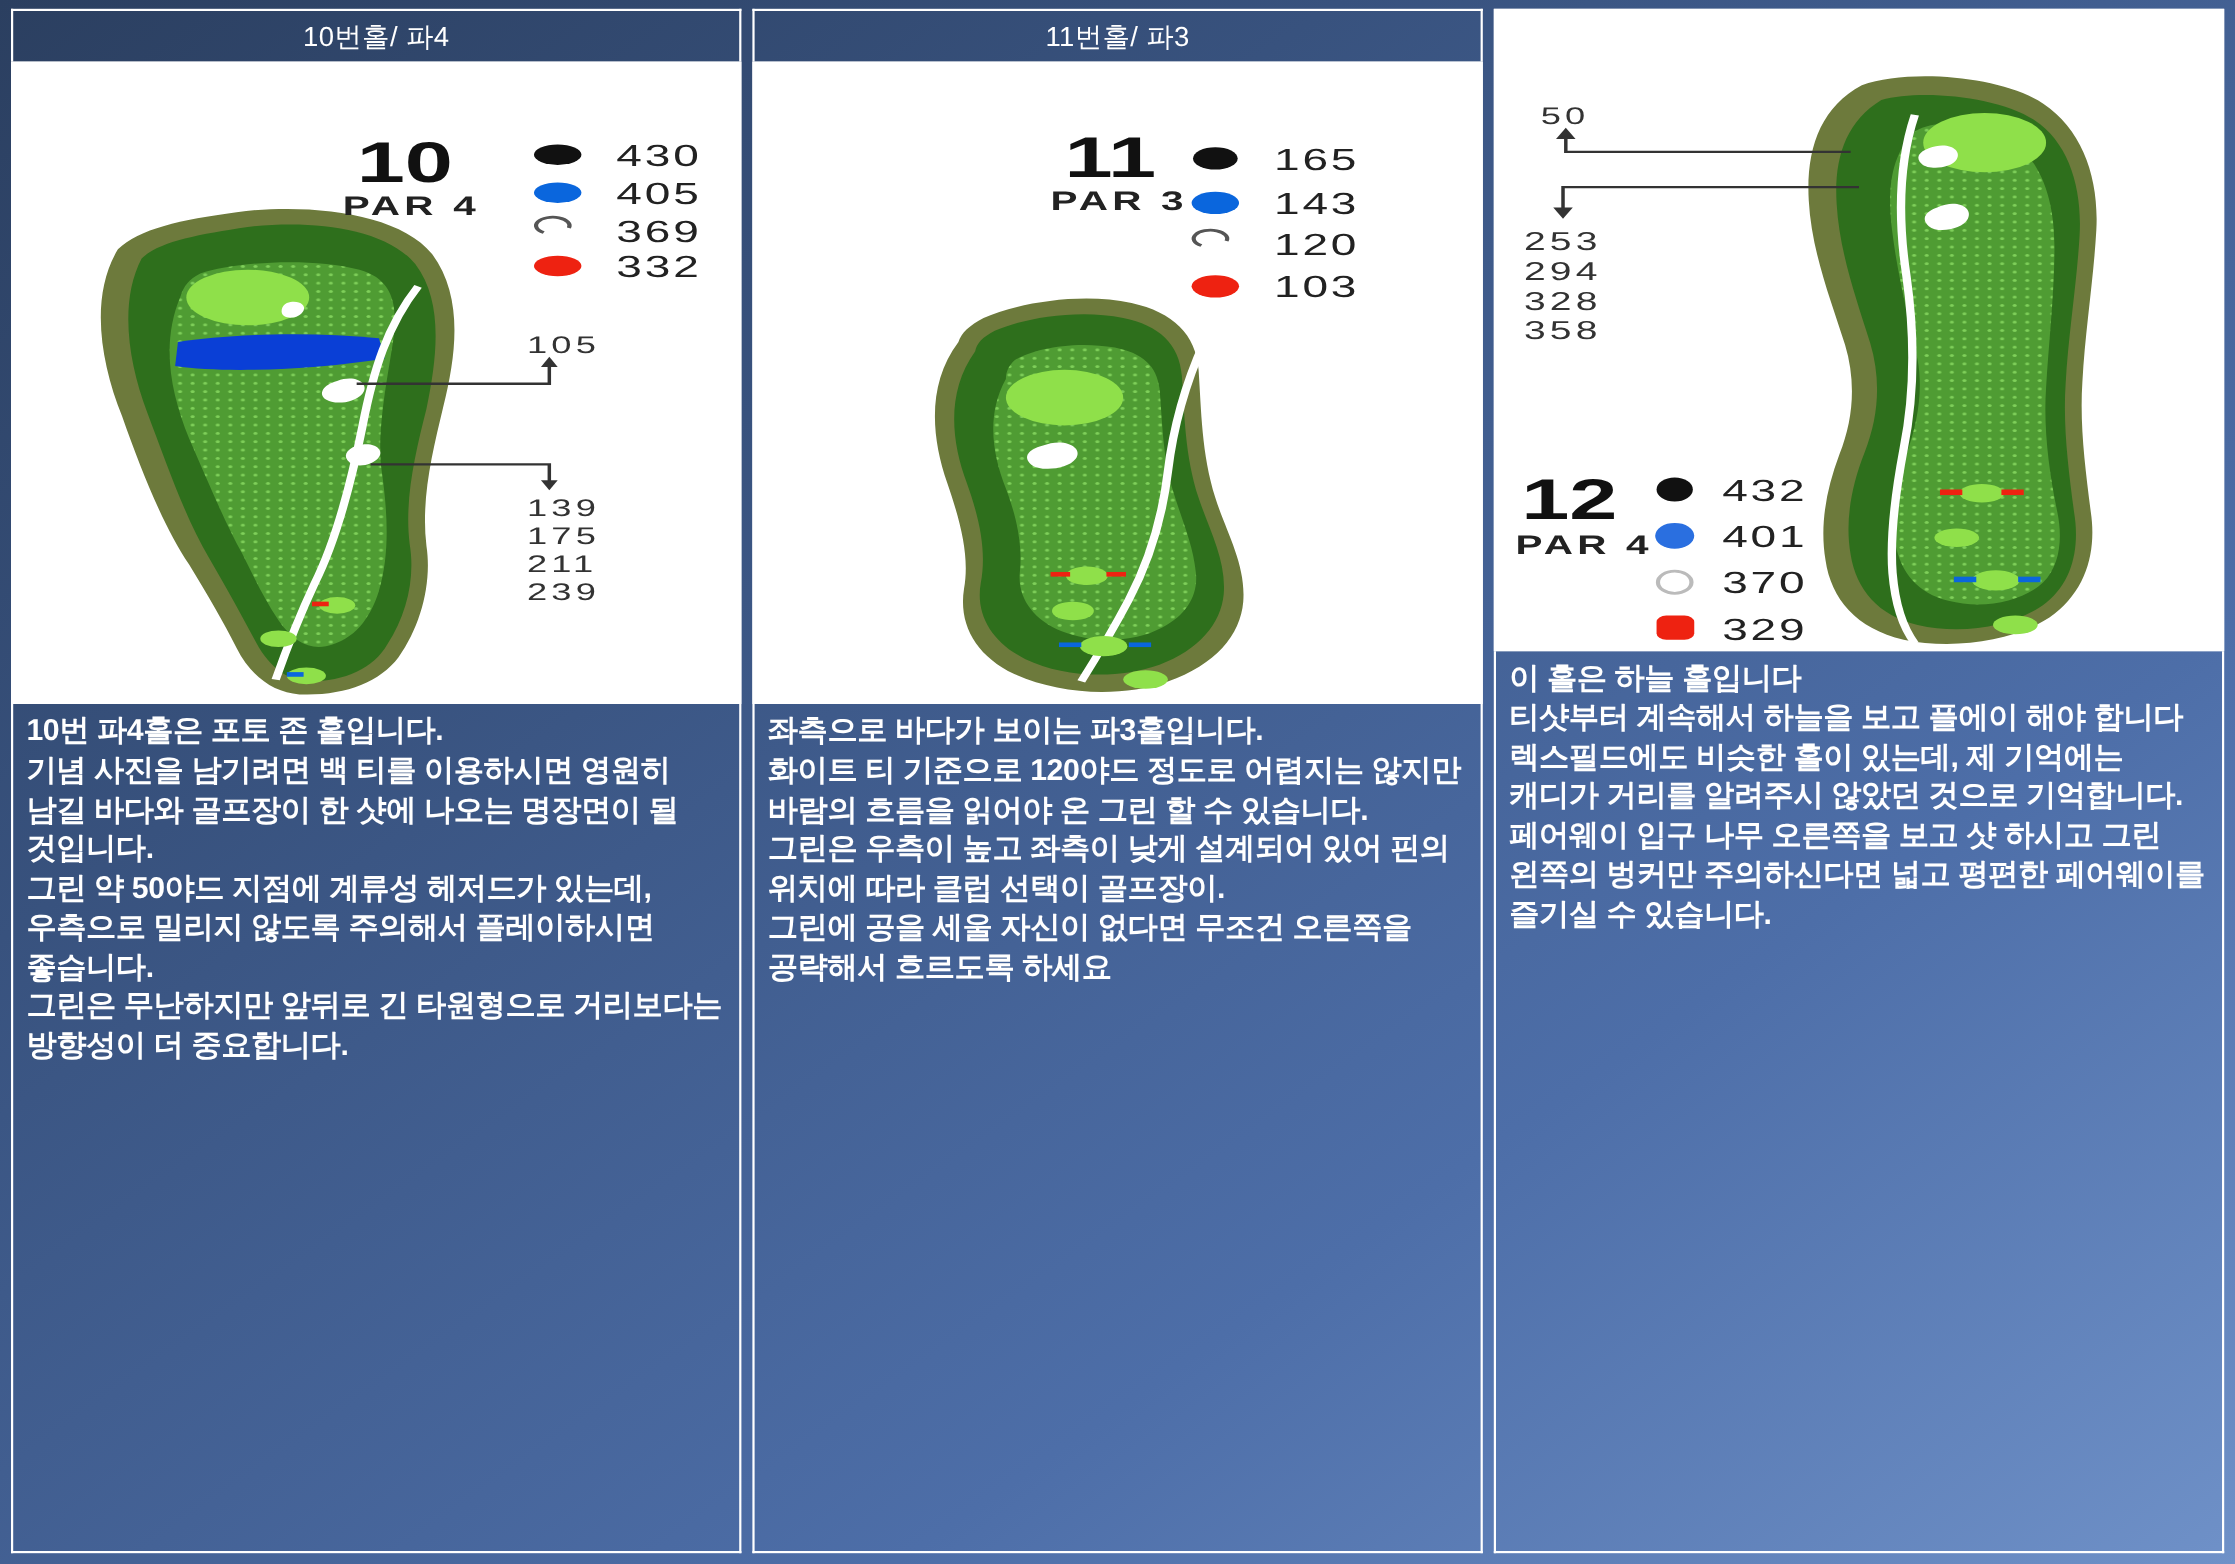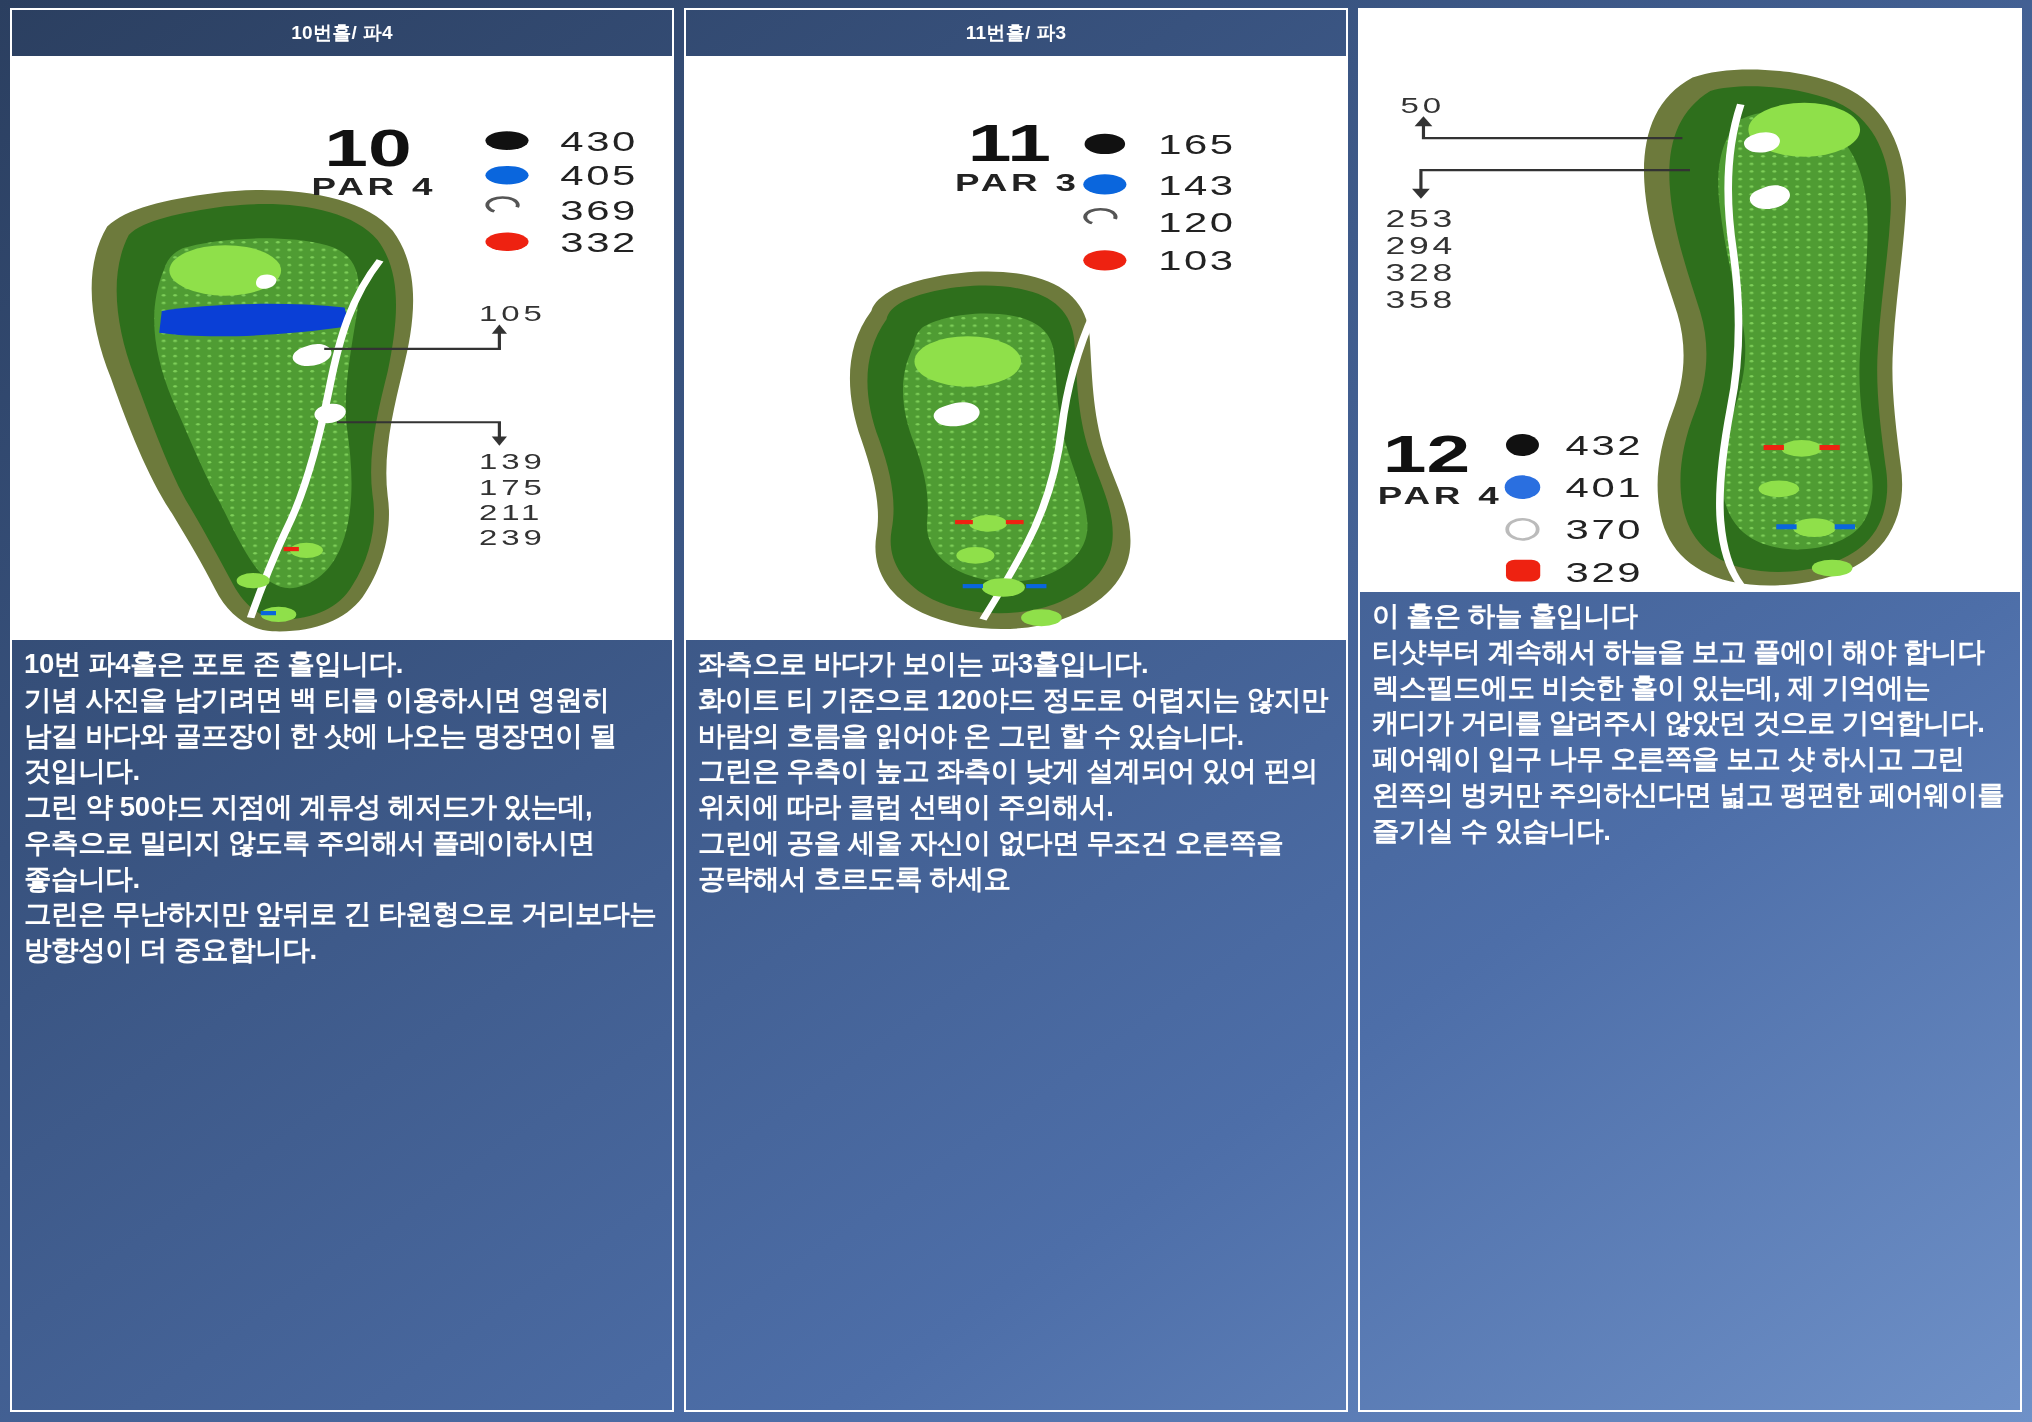--- a/index.html
+++ b/index.html
@@ -39,22 +39,22 @@
 
   
   .hdr {
     height: 48px;
     border: 2px solid #ffffff;
     border-bottom: none;
     display: flex;
     align-items: center;
     justify-content: center;
     color: #ffffff;
-    font-size: 19px;
-    font-weight: 700;
+    font-size: 25px;
+    font-weight: 400;
     letter-spacing: 0.3px;
     background: transparent;
     box-sizing: border-box;
   }
 
   
   .diagram {
     border: 2px solid #ffffff;
     background: #ffffff;
     box-sizing: border-box;
@@ -223,21 +223,21 @@
 
           <path d="M320 196 a12 9 0 1 1 18 -5" stroke="#555555" stroke-width="3" fill="none"></path>
           <text x="372" y="206" font-family="Liberation Sans, sans-serif" font-size="33" letter-spacing="2" fill="#222222">120</text>
 
           <ellipse cx="330" cy="240" rx="17" ry="12" fill="#ee2211"></ellipse>
           <text x="372" y="252" font-family="Liberation Sans, sans-serif" font-size="33" letter-spacing="2" fill="#222222">103</text>
         </svg>
       </div>
       <div class="textbox">좌측으로 바다가 보이는 파3홀입니다.
 화이트 티 기준으로 120야드 정도로 어렵지는 않지만 바람의 흐름을 읽어야 온 그린 할 수 있습니다.
-그린은 우측이 높고 좌측이 낮게 설계되어 있어 핀의 위치에 따라 클럽 선택이 주의해서.
+그린은 우측이 높고 좌측이 낮게 설계되어 있어 핀의 위치에 따라 클럽 선택이 골프장이.
 그린에 공을 세울 자신이 없다면 무조건 오른쪽을 공략해서 흐르도록 하세요</div>
     </div>
 
     <div class="col">
       <div class="diagram">
         <svg viewBox="0 0 520 688" preserveAspectRatio="none">
           <defs>
             <pattern id="dots12" width="9" height="9" patternUnits="userSpaceOnUse">
               <rect width="9" height="9" fill="#4f9c33"></rect>
               <circle cx="2.5" cy="2.5" r="1.5" fill="#7fd05a"></circle>

